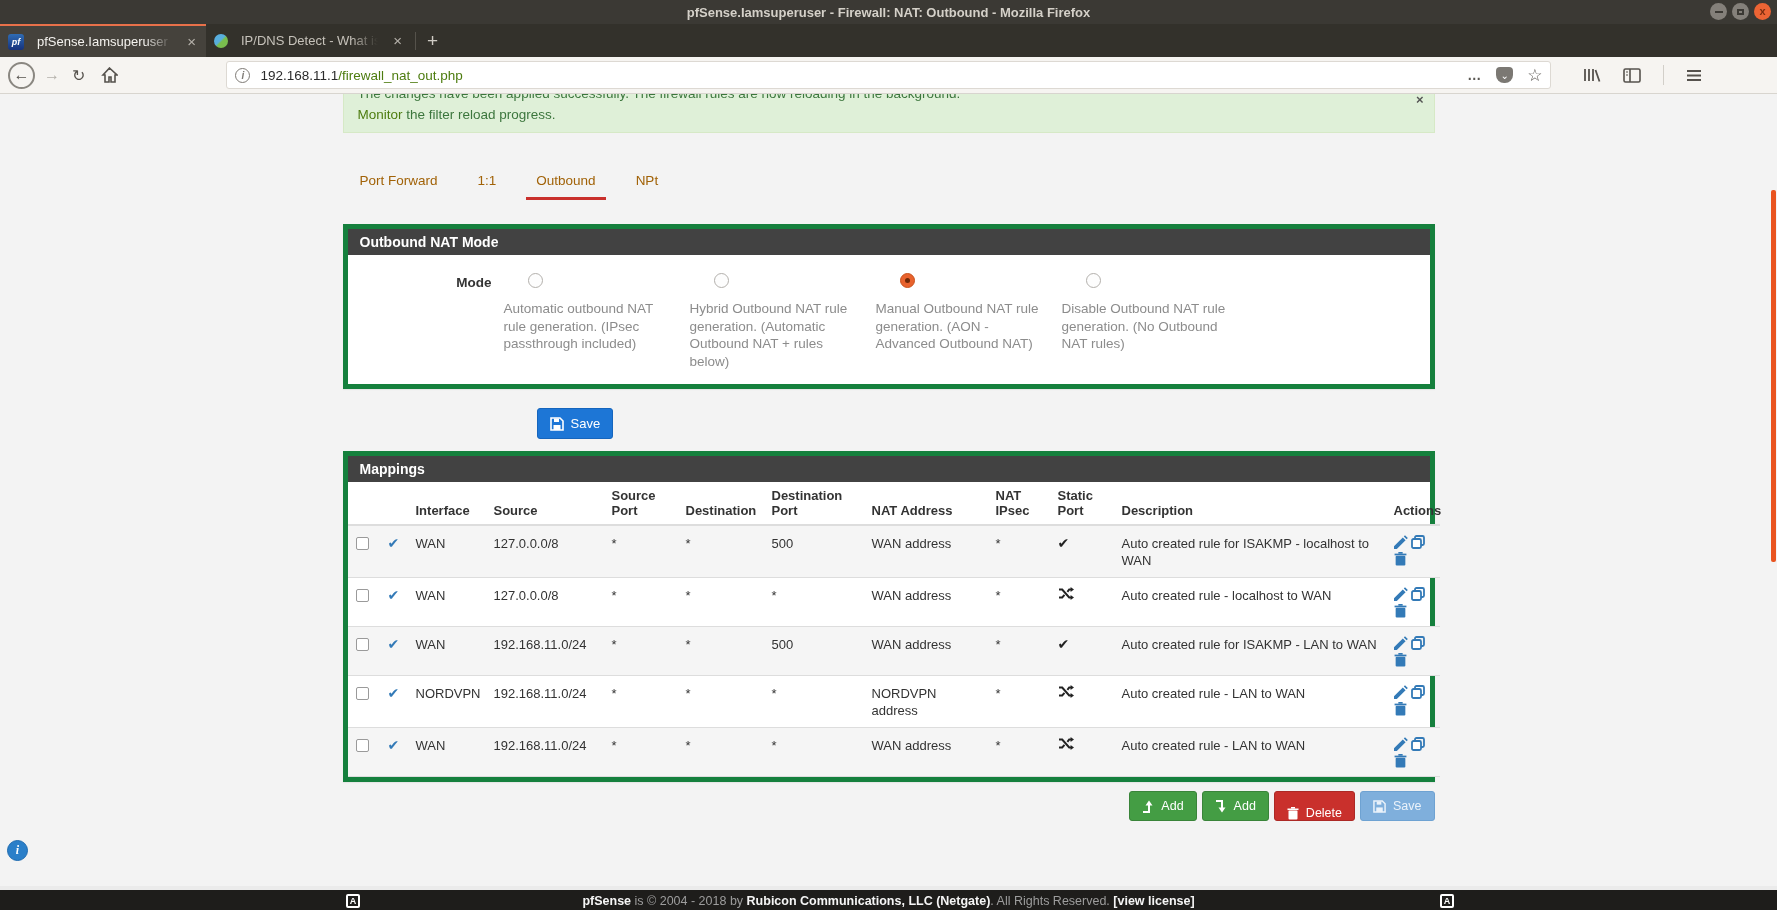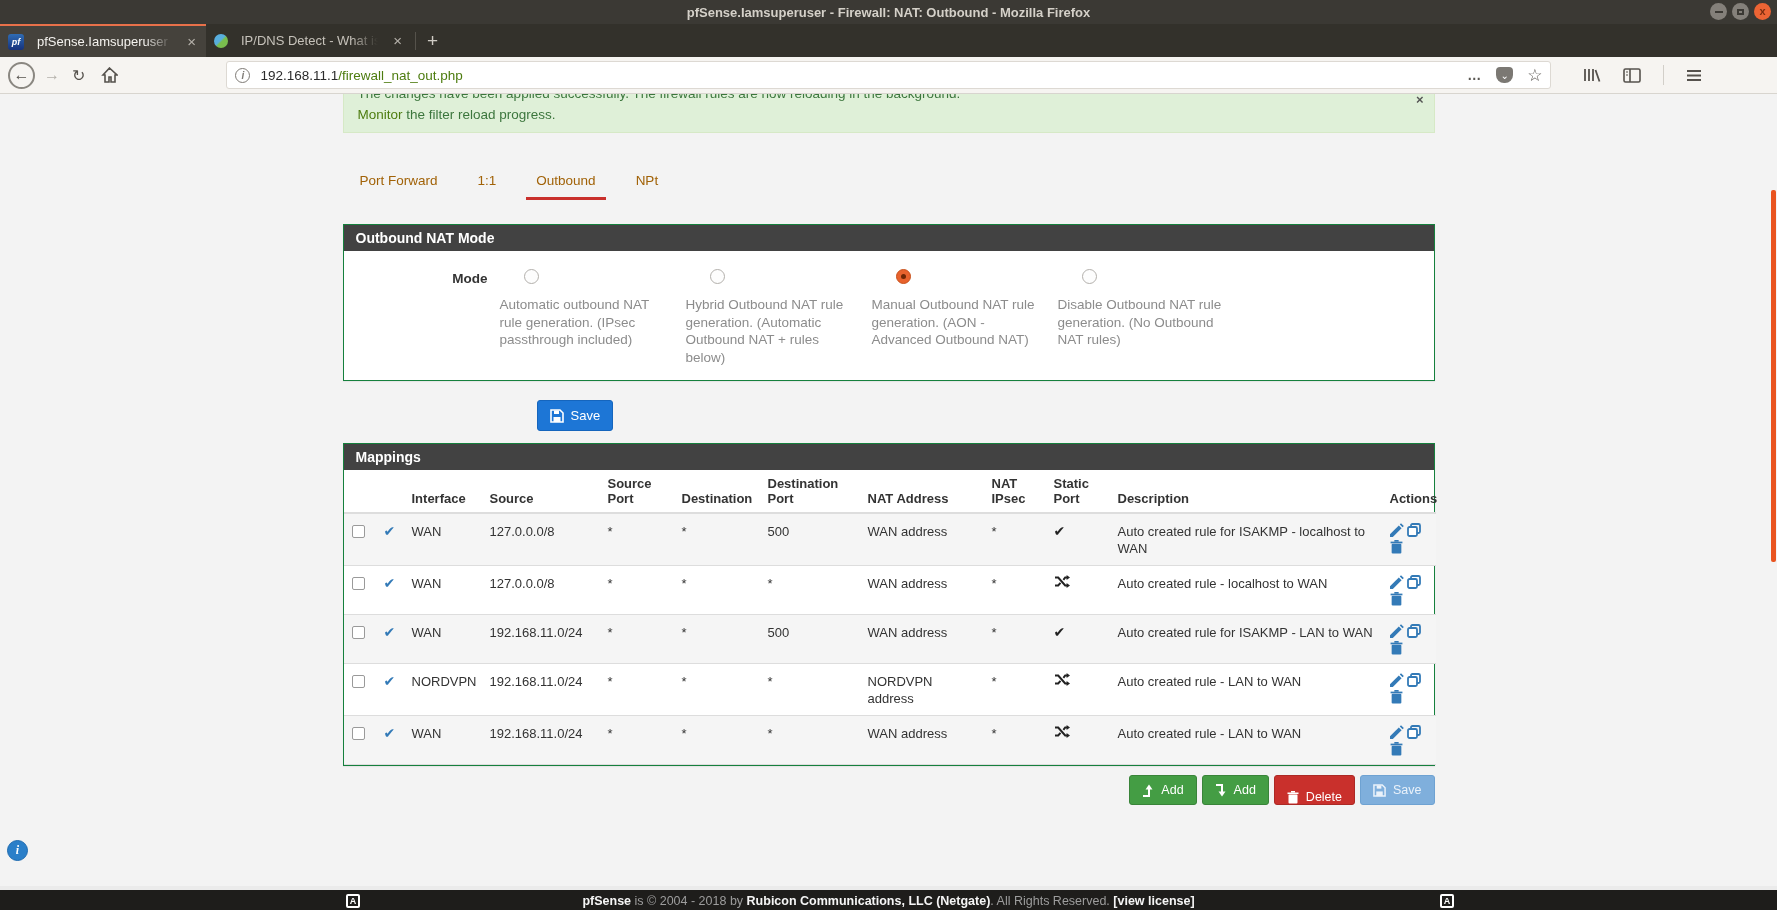--- a/index.html
+++ b/index.html
@@ -51,21 +51,21 @@
   .alert { background:#dff0d8; border:1px solid #d6e9c6; border-top:none; color:#3c763d; font-size:13.5px; padding:0 14px 9px; overflow:hidden; position:relative; }
   .alert .l1 { display:block; margin-top:-9px; line-height:17px; white-space:nowrap; }
   .alert .l2 { display:block; margin-top:4px; line-height:17px; }
   .alert a { color:#4d7c0f; text-decoration:none; }
   .alert .aclose { position:absolute; top:-2px; right:10px; color:#555; font-weight:bold; font-size:13px; }
 
   .ptabs { margin-top:34px; padding-left:7px; display:flex; }
   .ptab { color:#a16207; font-size:13.5px; padding:6px 10px 9px; margin-right:20px; cursor:pointer; }
   .ptab.active { border-bottom:3px solid #c9302c; }
 
-  .panel { margin-top:24px; border:1px solid #15803d; background:#fff; box-shadow:0 1px 1px rgba(0,0,0,.05); }
+  .panel { margin-top:24px; border:5px solid #15803d; background:#fff; box-shadow:0 1px 1px rgba(0,0,0,.05); }
   .panel-head { background:#424242; color:#fff; font-size:14px; font-weight:bold; padding:5px 12px; height:26px; line-height:16px; }
 
   .mode-body { display:flex; padding:15px 0 14px; }
   .mode-label { width:156px; text-align:right; padding-right:12px; padding-top:5px; font-size:13.5px; font-weight:bold; color:#333; }
   .opt-col { width:186px; padding-right:16px; }
   .radio { width:15px; height:15px; border-radius:50%; border:1px solid #b3b0ac; background:#fdfdfd; margin:3px 0 12px 24px; position:relative; }
   .radio.sel { border-color:#c8511b; background:#e8622d; }
   .radio.sel::after { content:""; position:absolute; left:4px; top:4px; width:5px; height:5px; border-radius:50%; background:#6e2706; }
   .opt-text { font-size:13.5px; color:#8c8c8c; line-height:17.5px; }
 

